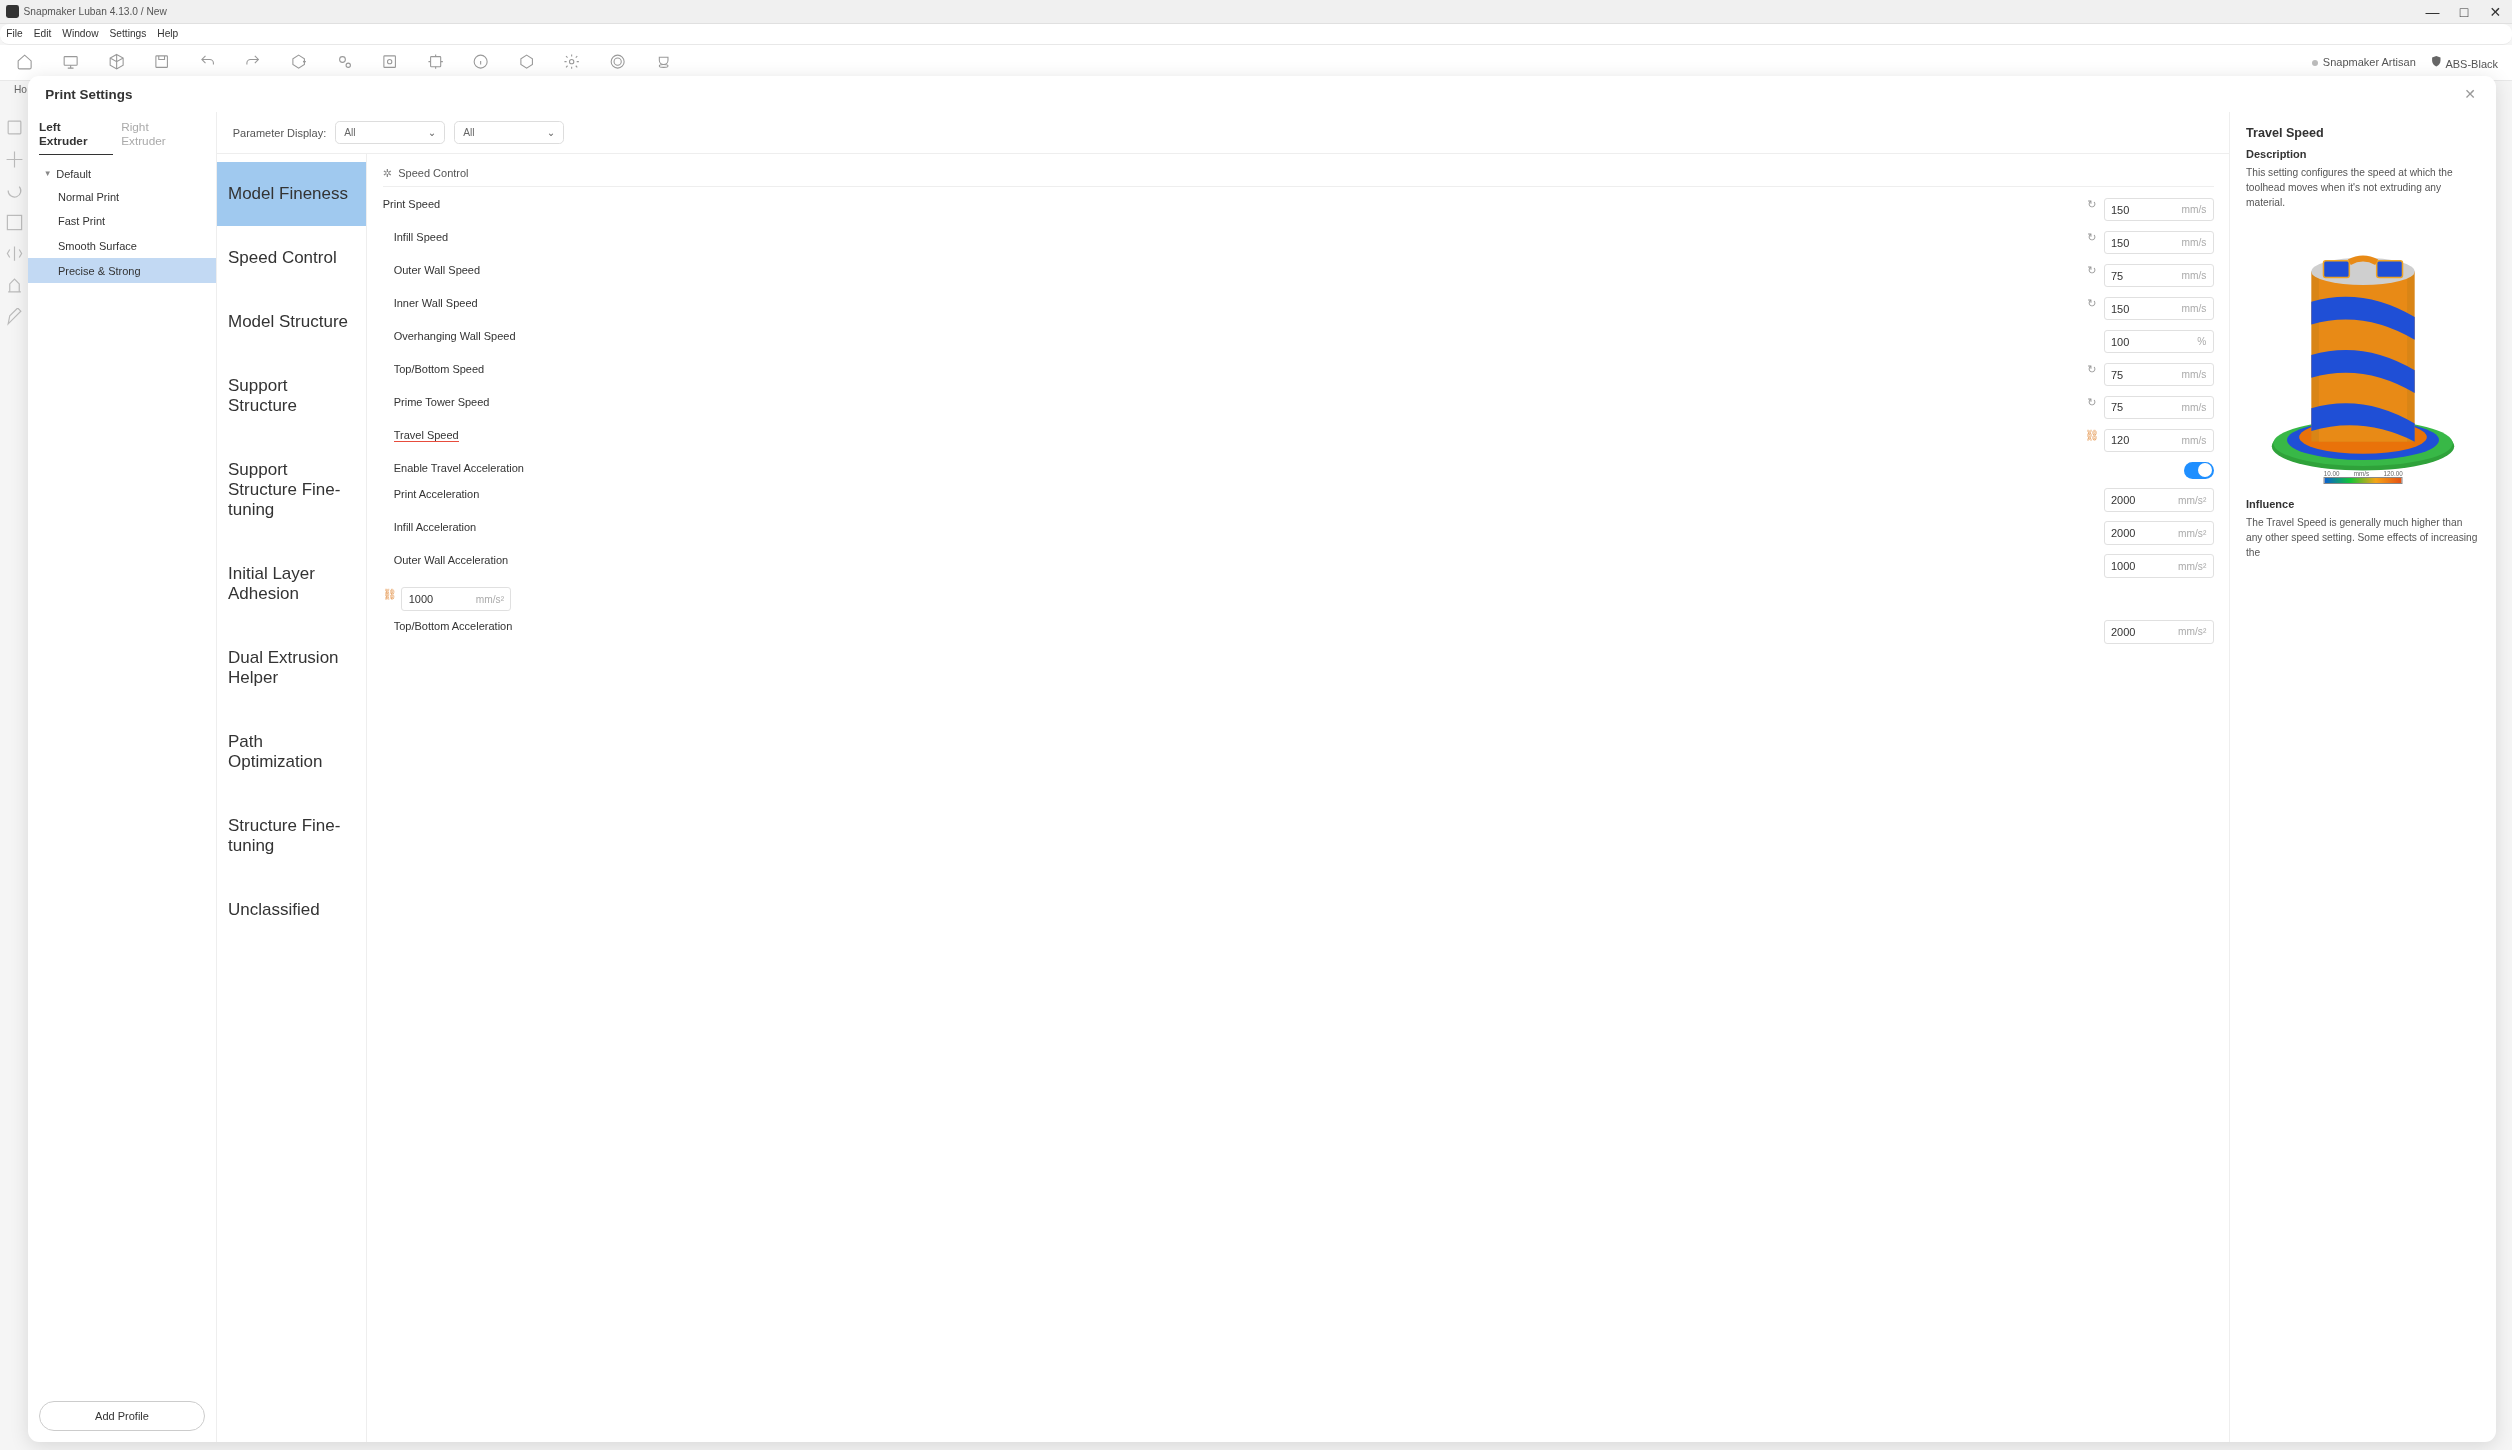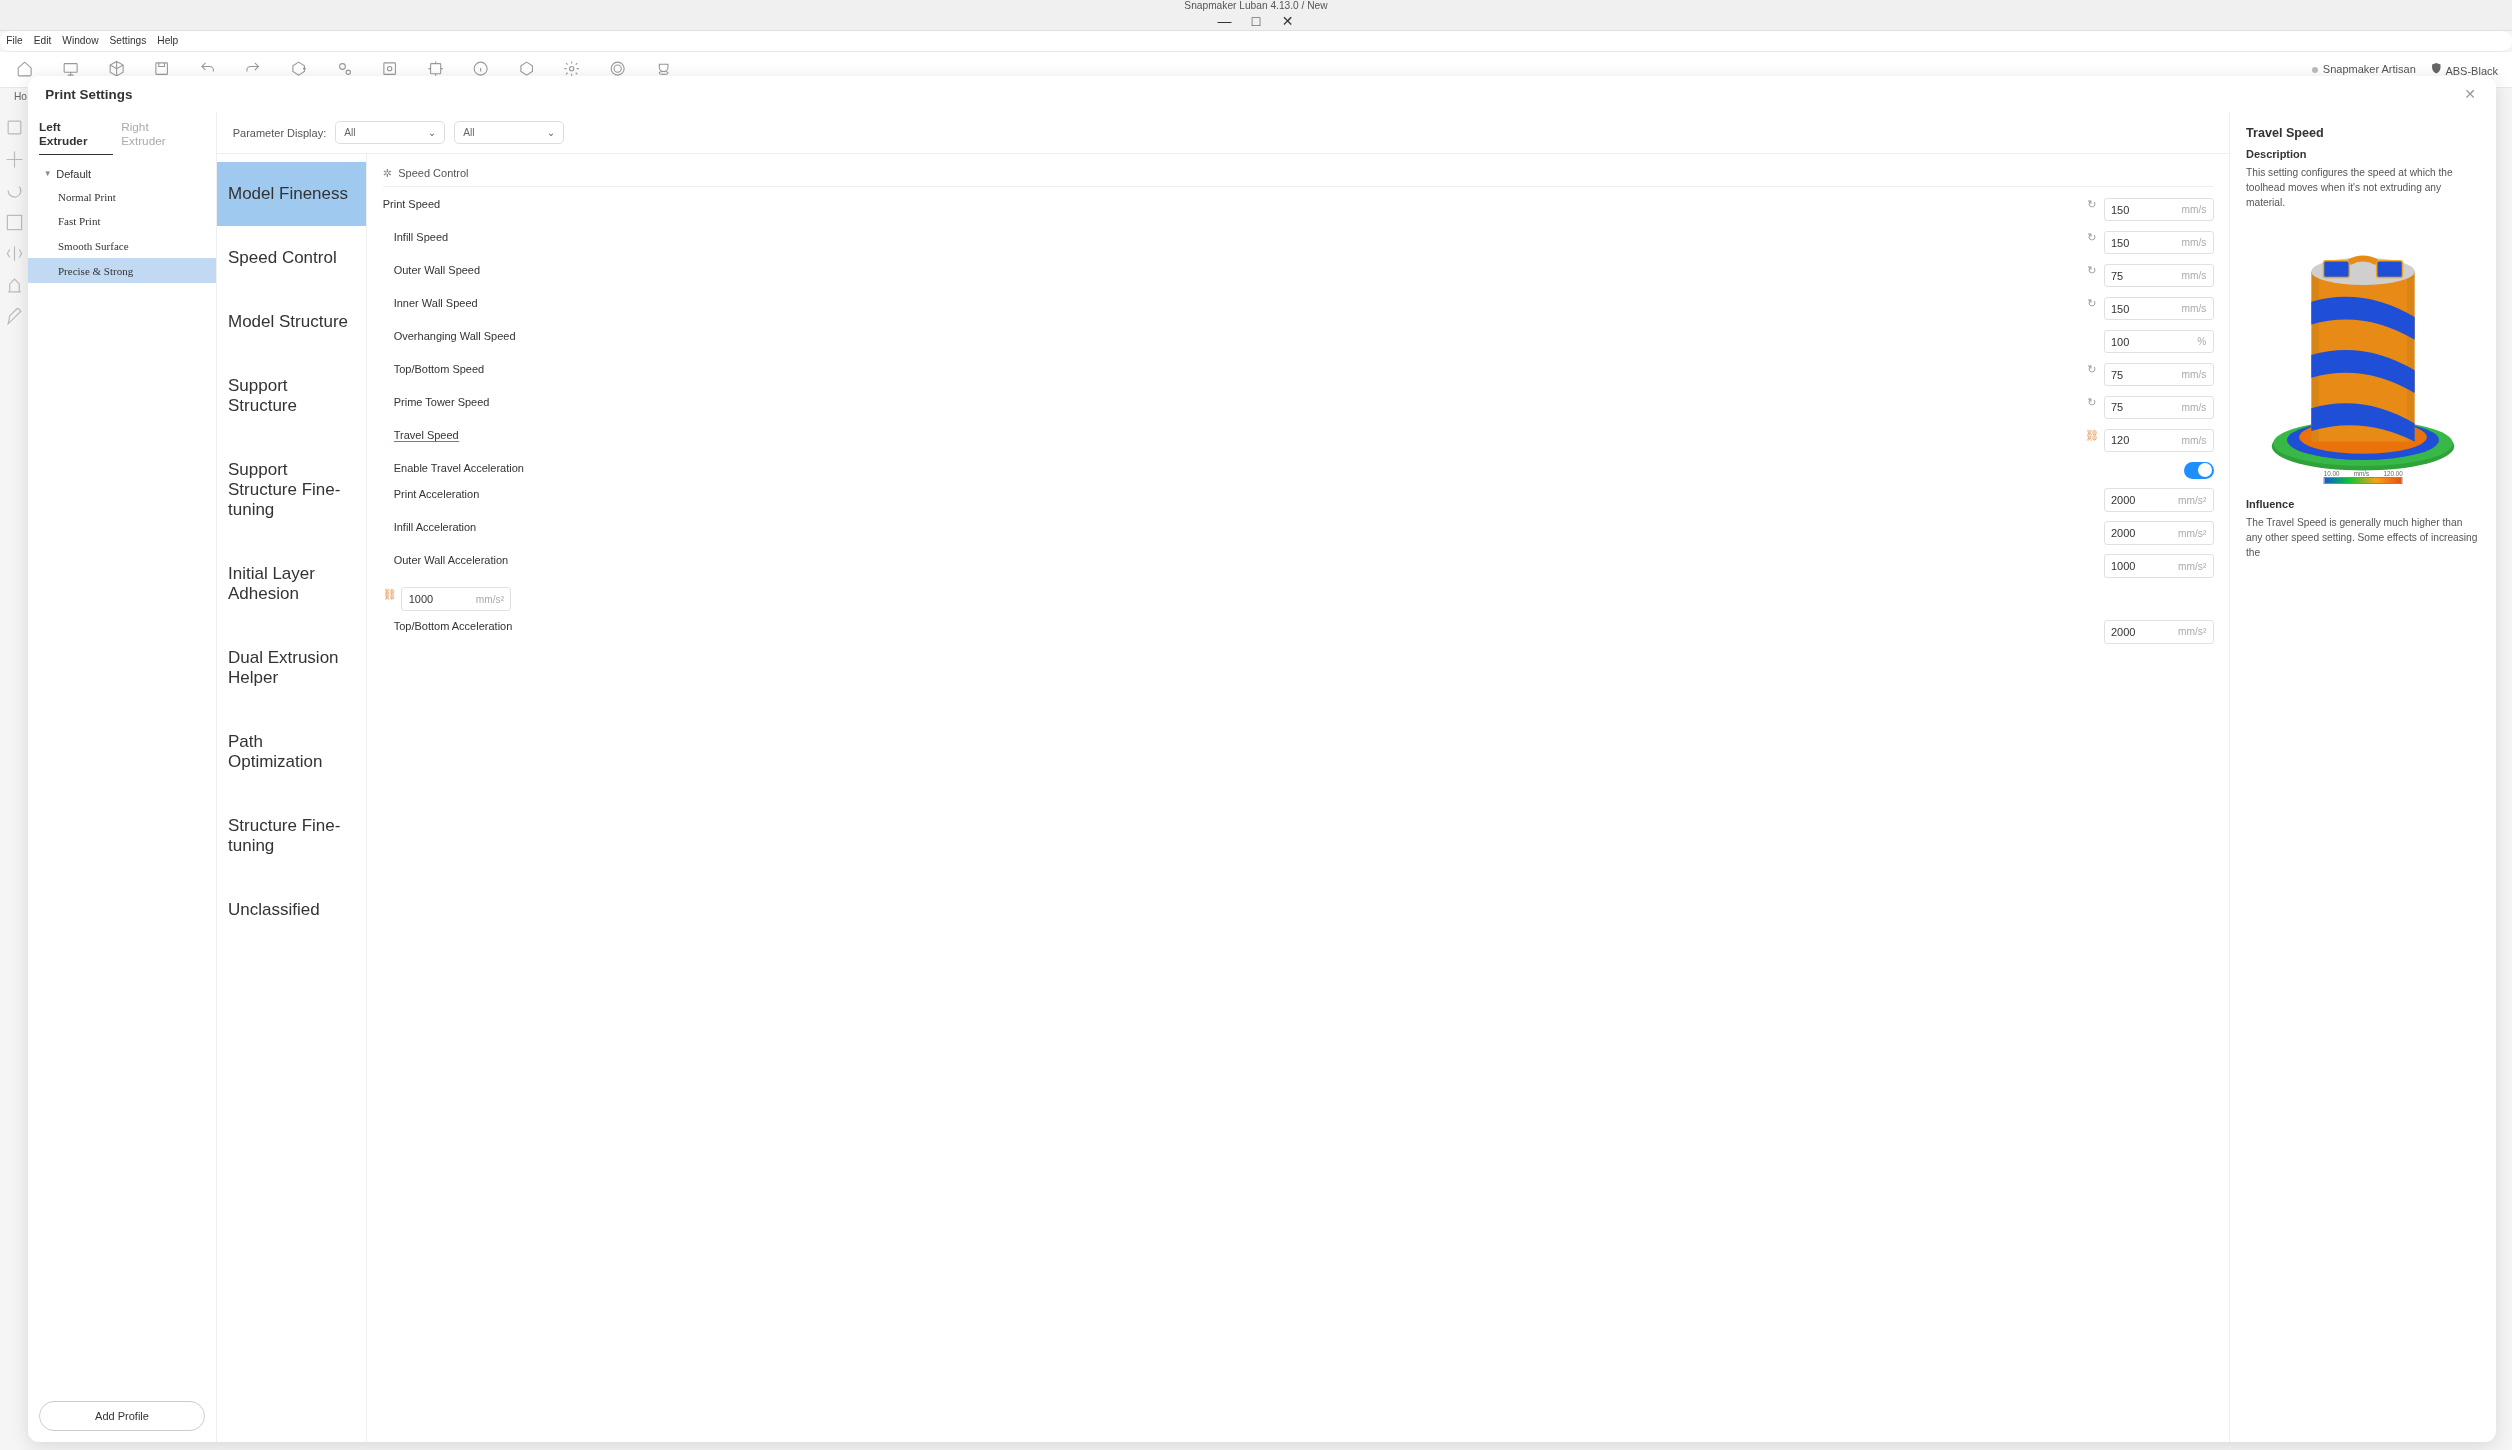--- a/index.html
+++ b/index.html
@@ -1,17 +1,17 @@
 <!DOCTYPE html>
 <html><head>
   <meta charset="utf-8">
   <style>
     * { margin: 0; padding: 0; box-sizing: border-box; }
     html, body { width: 100%; height: 100%; font-family: -apple-system, BlinkMacSystemFont, "Segoe UI", Arial, sans-serif; font-size: 11px; color: #333; background: #f5f5f5; overflow: hidden; }
-    .titlebar { height: 31px; background: #f0f0f0; display: flex; align-items: center; padding: 0 6.3px; border-bottom: 0.8px solid #e0e0e0; flex-direction: column; }
+    .titlebar { height: 24px; background: #f0f0f0; display: flex; align-items: center; padding: 0 6.3px; border-bottom: 0.8px solid #e0e0e0; }
     .titlebar-icon { width: 12.6px; height: 12.6px; background: #333; border-radius: 2.4px; margin-right: 4.7px; }
     .titlebar-text { font-size: 10.2px; color: #555; flex: 1; }
     .titlebar-controls { display: flex; gap: 11px; align-items: center; }
     .tb-btn { width: 20.5px; height: 20.5px; display: flex; align-items: center; justify-content: center; cursor: pointer; font-size: 14px; color: #333; }
     .menubar { height: 20.5px; background: #fff; display: flex; align-items: center; padding: 0 6.3px; gap: 11px; border-bottom: 0.8px solid #e8e8e8; border-radius: 9px; }
     .menu-item { font-size: 10.2px; color: #333; cursor: pointer; }
     .toolbar { height: 36px; background: #fff; display: flex; align-items: center; padding: 0 14px; gap: 23.6px; border-bottom: 0.8px solid #e8e8e8; position: relative; }
     .toolbar-icon { width: 22px; height: 22px; display: flex; align-items: center; justify-content: center; color: #999; cursor: pointer; }
     .toolbar-icon svg { width: 17.3px; height: 17.3px; }
     .toolbar-spacer { flex: 1; }
@@ -23,21 +23,21 @@
     .modal-title { font-size: 13.4px; font-weight: 600; color: #333; flex: 1; }
     .close-btn { font-size: 14px; color: #999; cursor: pointer; padding: 3.1px; }
     .modal-body { flex: 1; display: flex; overflow: hidden; }
     .left-col { width: 189px; border-right: 0.8px solid #eee; display: flex; flex-direction: column; }
     .ext-tabs { display: flex; padding: 0 11px; }
     .ext-tab { padding: 7.9px 11px 6.3px 0; font-size: 11.8px; color: #aaa; cursor: pointer; margin-right: 7.9px; }
     .ext-tab.active { color: #333; font-weight: 600; border-bottom: 1.6px solid #333; }
     .profile-list { flex: 1; padding: 7.9px 0; overflow-y: auto; }
     .profile-group { padding: 4.7px 15.7px; font-size: 11px; color: #333; display: flex; align-items: center; cursor: pointer; }
     .caret { margin-right: 4.7px; color: #888; font-size: 7.9px; }
-    .profile-item { padding: 6.3px 15.7px 6.3px 30px; font-size: 11px; color: #333; cursor: pointer; font-family: Liberation Serif, serif; }
+    .profile-item { padding: 6.3px 15.7px 6.3px 30px; font-size: 11px; color: #333; cursor: pointer; }
     .profile-item.active { background: #c2d9f3; }
     .add-profile { margin: 11px; padding: 7.9px 0; text-align: center; border: 0.8px solid #ccc; border-radius: 15.7px; font-size: 11px; cursor: pointer; }
     .mid-col { flex: 1; display: flex; flex-direction: column; overflow: hidden; }
     .param-bar { height: 42px; display: flex; align-items: center; padding: 0 15.7px; gap: 9px; border-bottom: 0.8px solid #eee; }
     .param-bar-label { font-size: 11px; color: #555; }
     .select-box { height: 23.6px; width: 110px; border: 0.8px solid #ddd; border-radius: 4.7px; display: flex; align-items: center; padding: 0 7.9px; font-size: 10.2px; color: #666; justify-content: space-between; cursor: pointer; }
     .params-body { flex: 1; display: flex; overflow: hidden; }
     .cat-col { width: 149px; padding: 7.9px 0; overflow-y: auto; }
     .cat-item { padding: 22px 11px; font-size: 17px; color: #333; cursor: pointer; border-radius: 0; }
     .cat-item.active { background: #a0c9ef; }

